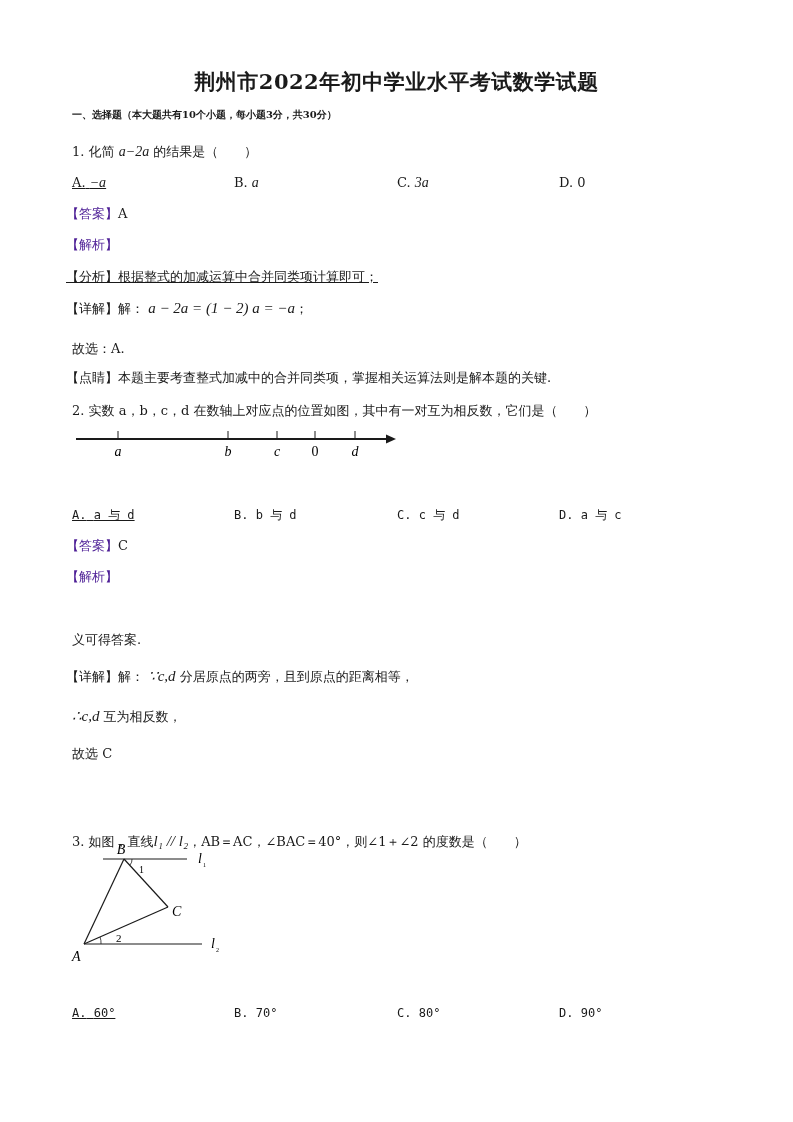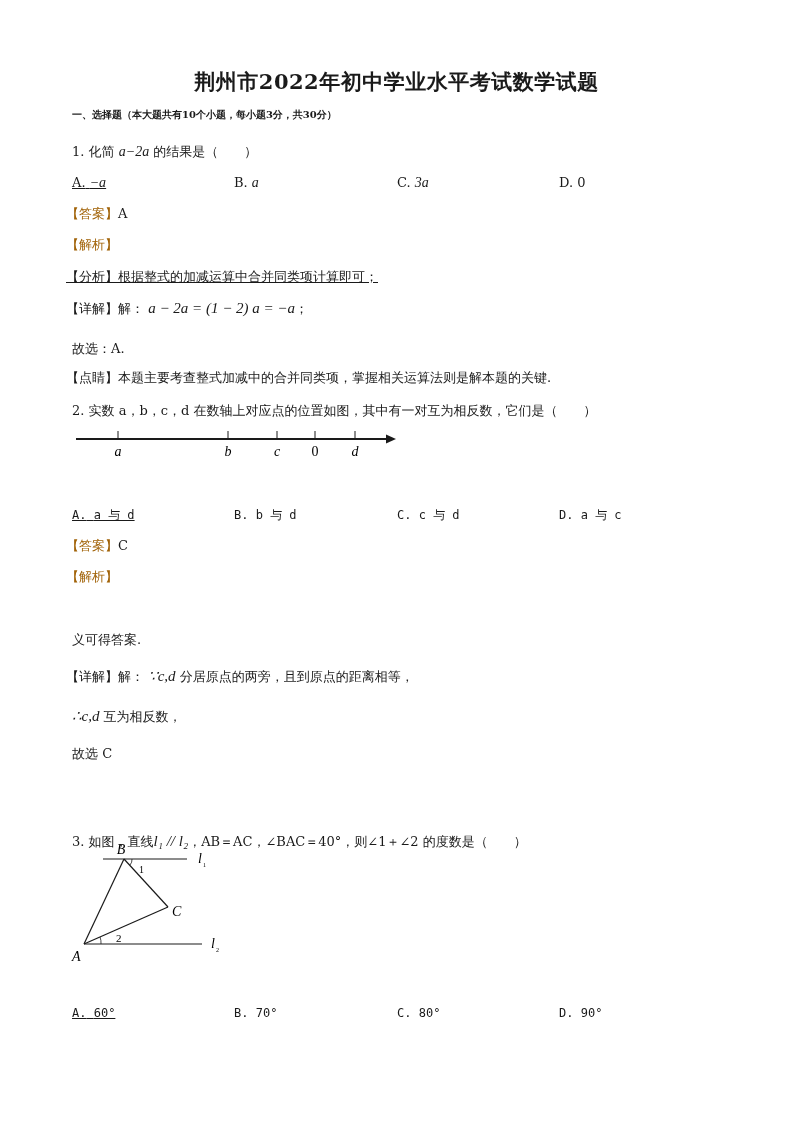--- a/index.html
+++ b/index.html
@@ -8,21 +8,21 @@
     font-family: "DejaVu Serif", "Liberation Serif", serif;
     color: #1a1a1a;
   }
   .page { position: absolute; left: 0; top: 0; width: 793px; height: 1122px; }
   .title {
     position: absolute; top: 68px; left: 0; width: 793px; text-align: center;
     font-size: 21px; font-weight: bold; letter-spacing: 0.5px;
   }
   .line { position: absolute; left: 72px; font-size: 13px; white-space: nowrap; }
   .section-head { font-size: 10px; font-weight: bold; }
-  .tag-blue { color: #a16207; }
+  .tag-blue { color: #4c1d95; }
   .opts { position: absolute; left: 72px; width: 660px; font-size: 13px; }
   .opt { position: absolute; top: 0; white-space: nowrap; }
   .opt:nth-child(1) { left: 0; text-decoration: underline; }
   .opt:nth-child(2) { left: 162px; }
   .opt:nth-child(3) { left: 325px; }
   .opt:nth-child(4) { left: 487px; }
   i.m { font-style: italic; font-family: "Liberation Serif", serif; font-size: 14px; }
   .formula { font-family: "Liberation Serif", serif; font-style: italic; font-size: 15px; }
   .mono-opt { font-family: "DejaVu Sans Mono", "Liberation Mono", monospace; font-size: 12px; }
   svg text { font-family: "Liberation Serif", serif; }

